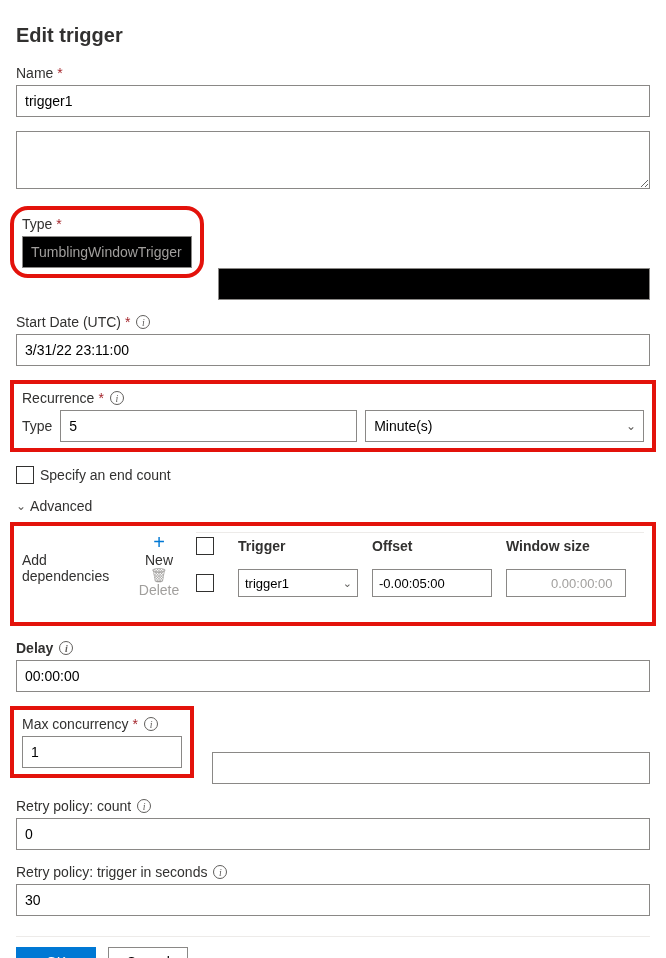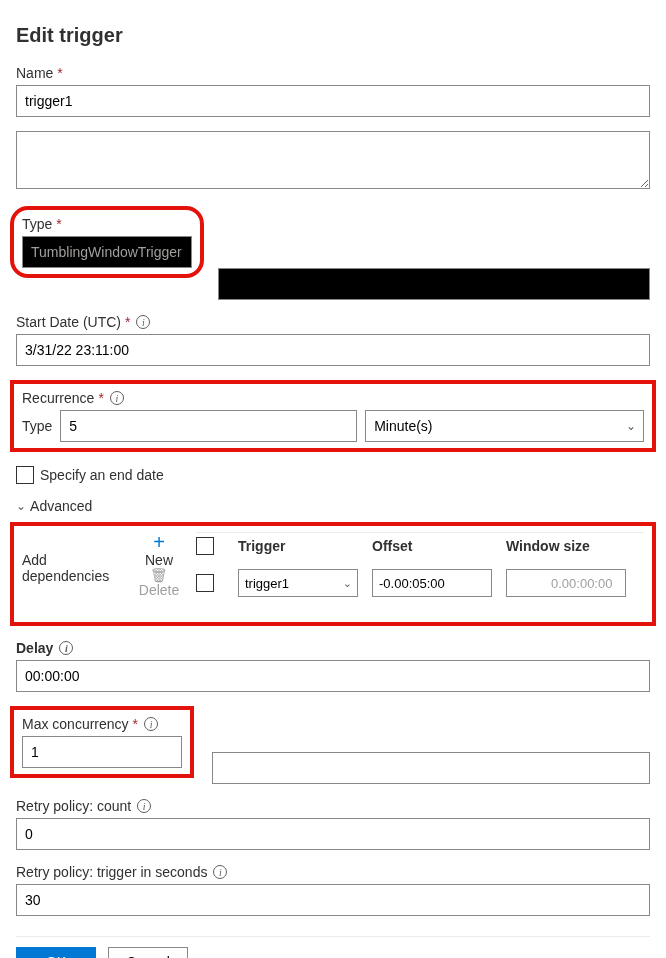--- a/index.html
+++ b/index.html
@@ -227,21 +227,21 @@
     <input class="text-input" style="flex: 1 1 0%;" value="5">
     <div class="select" style="flex:1">
       <input class="text-input" value="Minute(s)" style="">
       <span class="chev">⌄</span>
     </div>
   </div>
 </div>
 
 <div class="checkbox-row" style="margin-bottom:14px">
   <span class="checkbox"></span>
-  <span>Specify an end date</span>
+  <span>Specify an end count</span>
 </div>
 
 <div class="adv-toggle">
   <span class="chev">⌄</span>
   <span>Advanced</span>
 </div>
 
 <div class="hl-box">
   <div class="deps">
     <div class="deps-label">Add dependencies</div>

